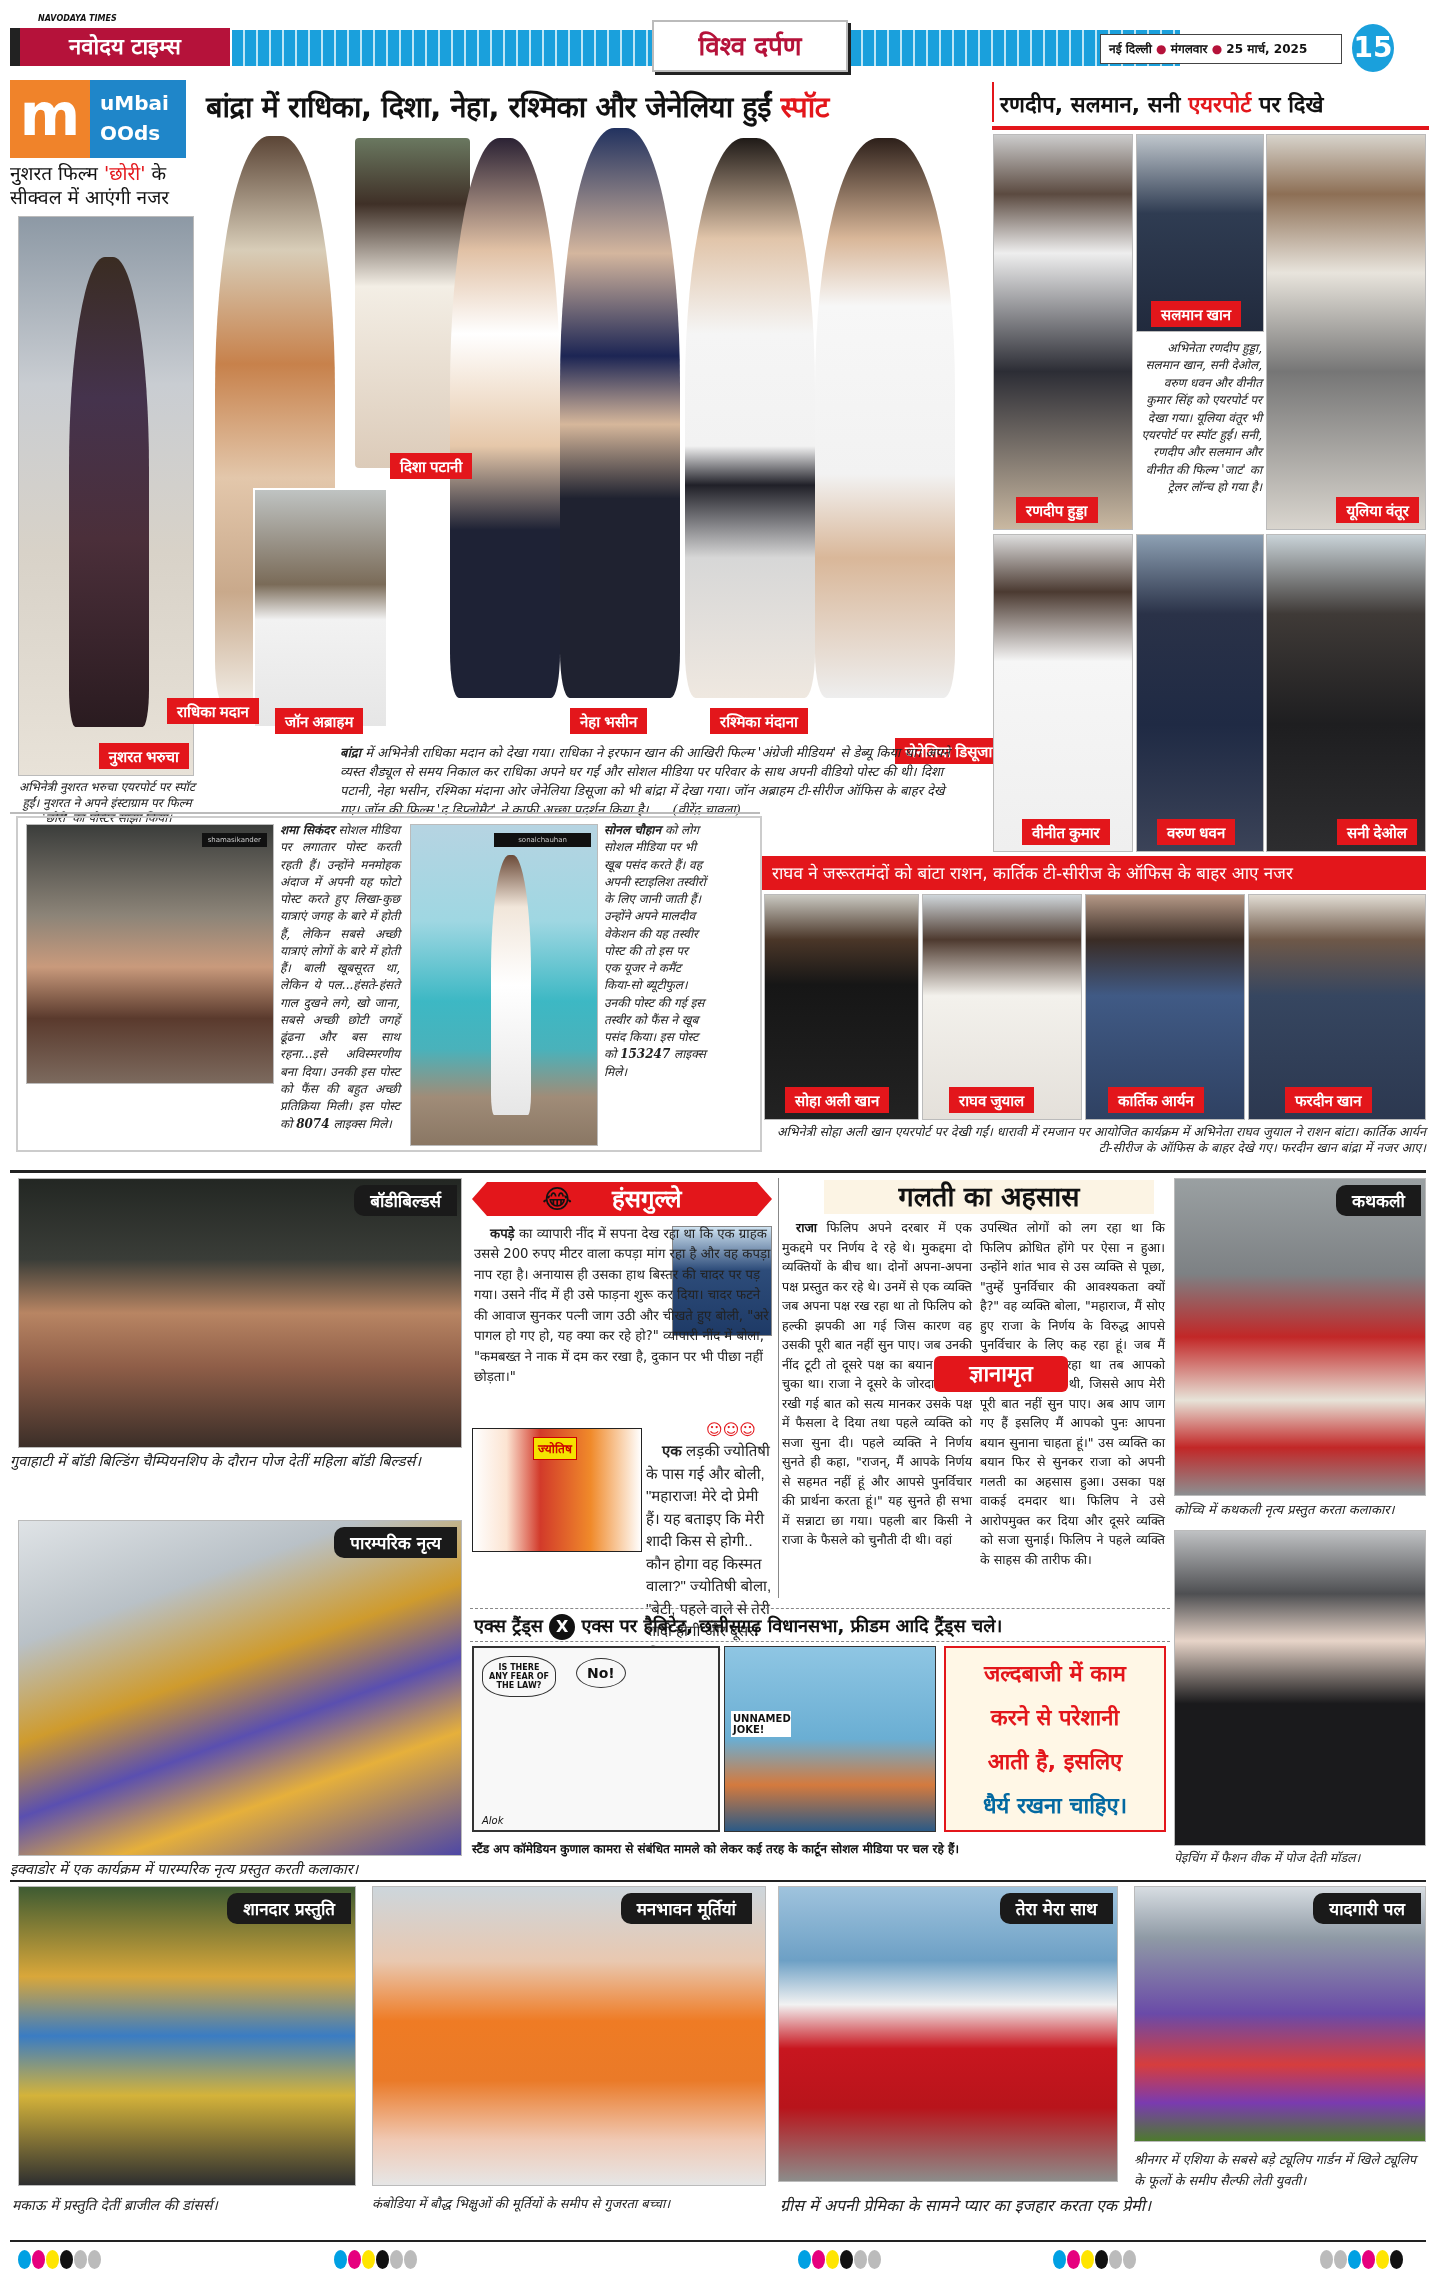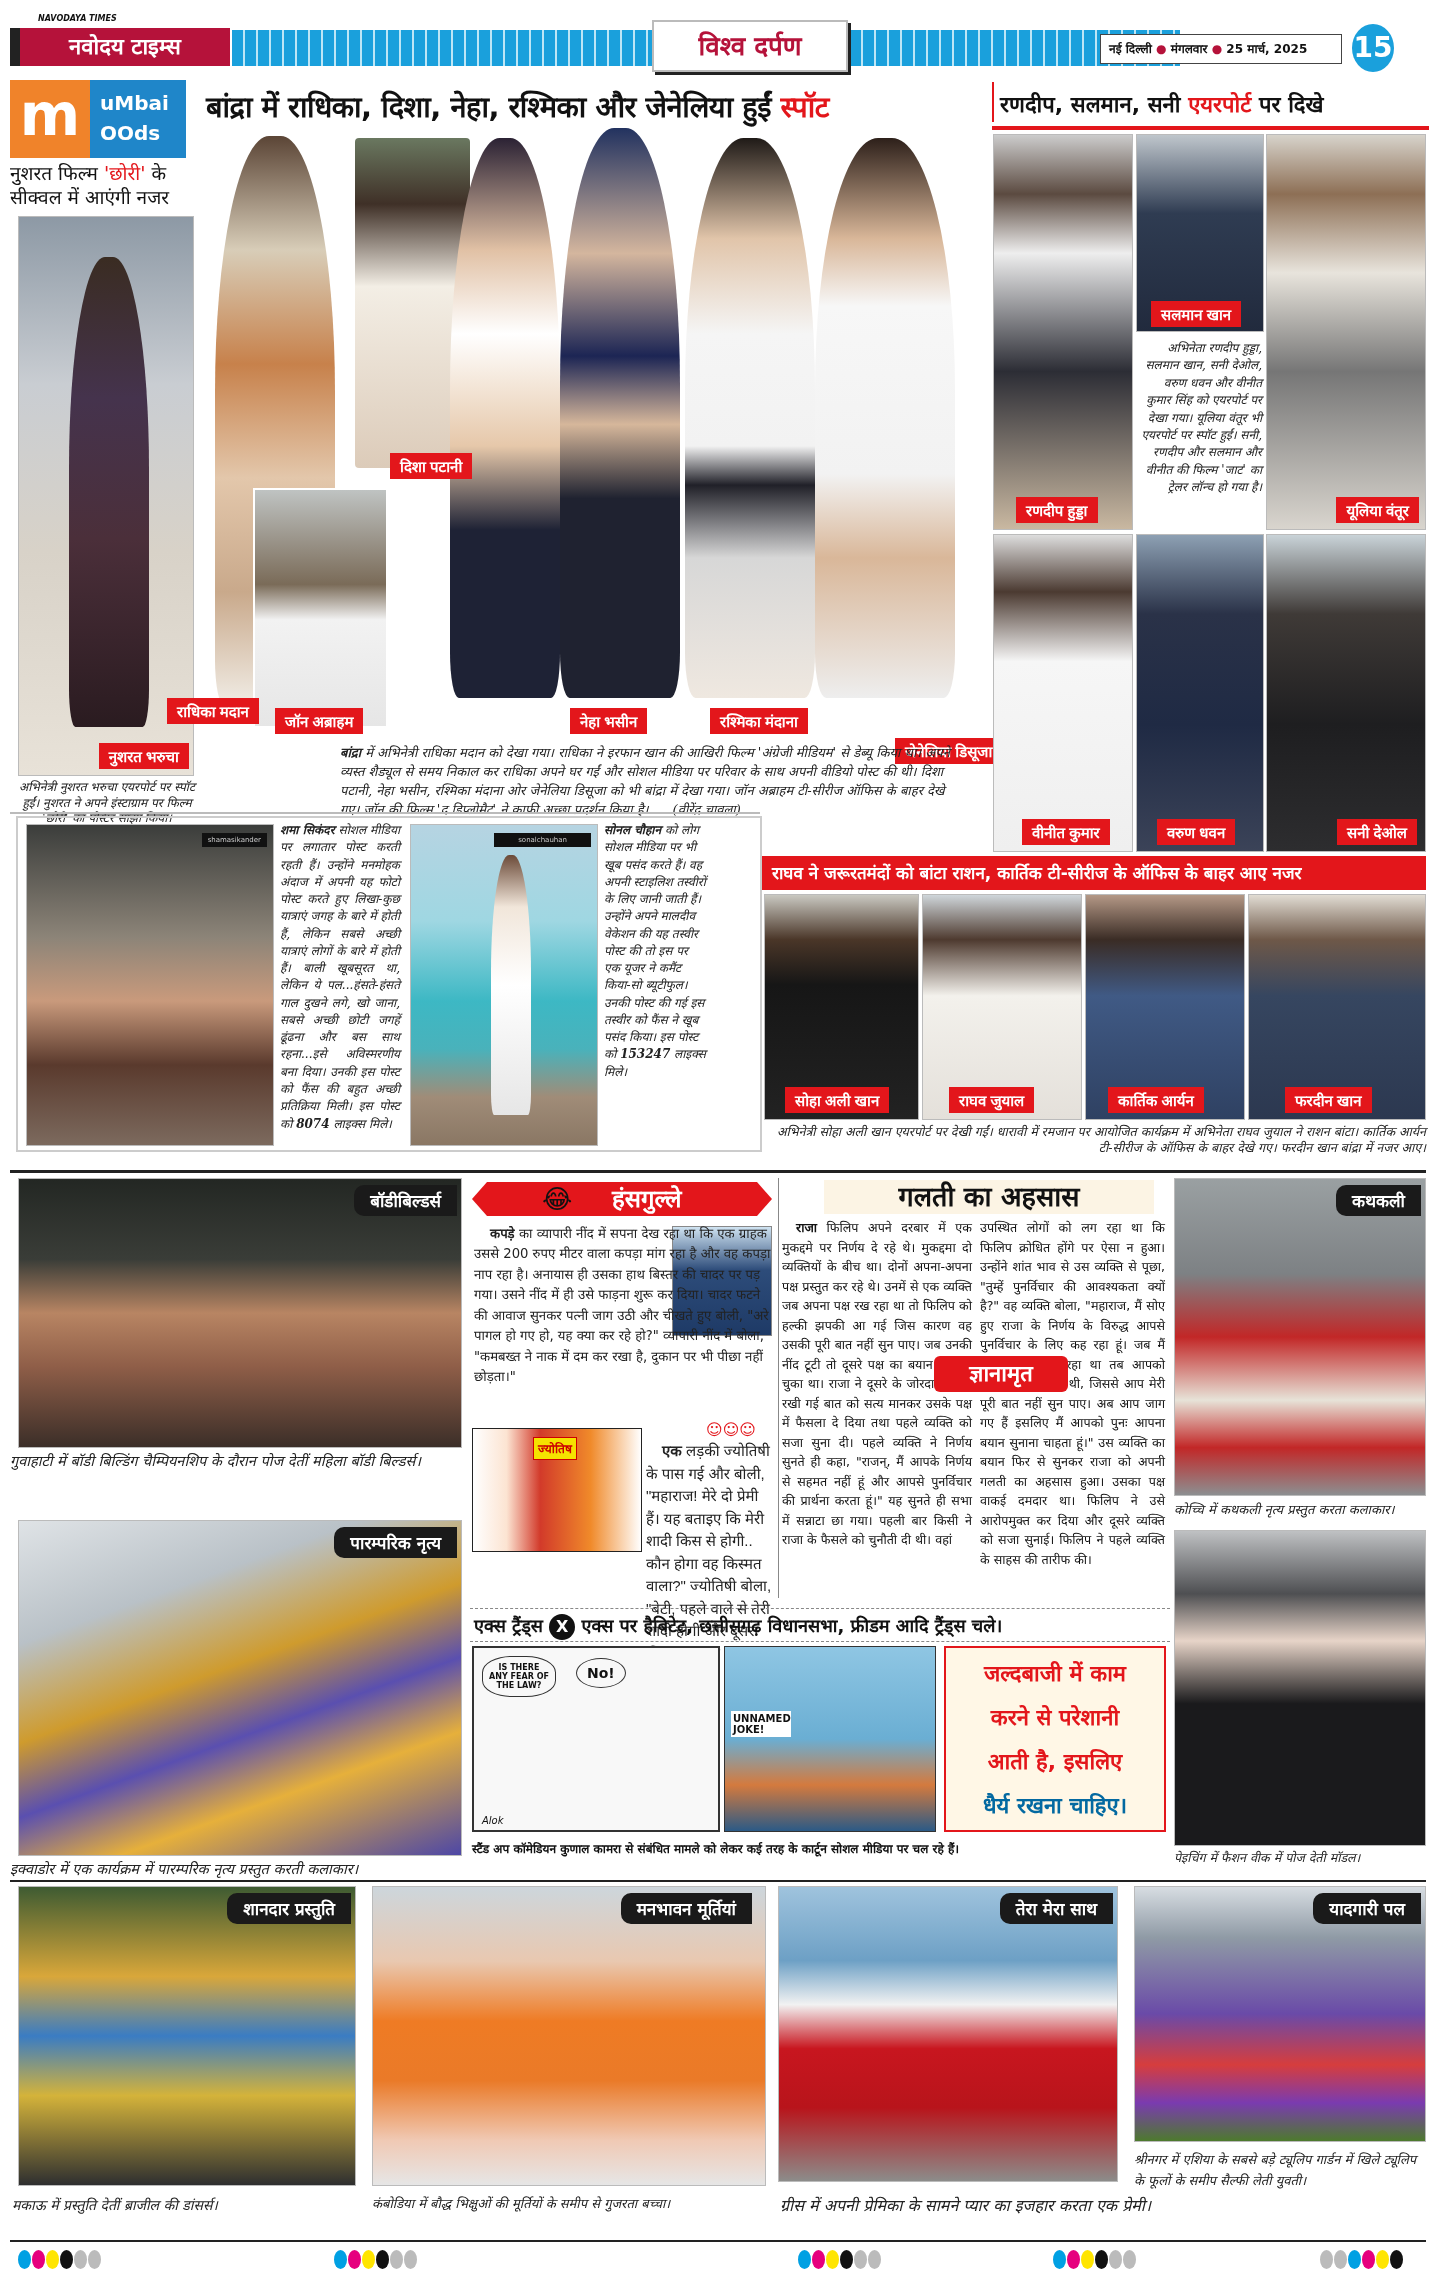--- a/index.html
+++ b/index.html
@@ -102,42 +102,42 @@
 </div>
 <div class="photo" style="left:1136px;top:534px;width:128px;height:318px;background:linear-gradient(180deg,#8da0b3 0%,#2a3248 25%,#1f2a44 60%,#3b4358 100%)">
   <div class="tag" style="left:20px;bottom:6px">वरुण धवन</div>
 </div>
 <div class="photo" style="left:1266px;top:534px;width:160px;height:318px;background:linear-gradient(180deg,#c9d3d8 0%,#3f3a37 25%,#1e1e20 60%,#2d2d2f 100%)">
   <div class="tag" style="right:8px;bottom:6px">सनी देओल</div>
 </div>
 
 <div class="sep" style="left:10px;top:812px;width:750px;height:2px;background:#bbb"></div>
 <div class="abs" style="left:16px;top:816px;width:746px;height:336px;border:2px solid #ccc">
-  <div class="photo" style="left8px;left:8px;top:6px;width:248px;height:322px;background:linear-gradient(180deg,#3b3d3b 0%,#8c8478 35%,#c99a7c 55%,#5a3a2d 75%,#7c6a5e 100%)">
+  <div class="photo" style="left8px;left:8px;top:6px;width:248px;height:260px;background:linear-gradient(180deg,#3b3d3b 0%,#8c8478 35%,#c99a7c 55%,#5a3a2d 75%,#7c6a5e 100%)">
     <div class="abs" style="right:6px;top:8px;background:#111;color:#ccc;font-size:7px;padding:3px 6px">shamasikander</div>
   </div>
   <div class="abs body" style="left:262px;top:4px;width:120px;font-size:12px;line-height:1.44;font-style:italic;text-align:justify">
     <b>शमा सिकंदर</b>
     <span>सोशल मीडिया पर लगातार पोस्ट करती रहती हैं। उन्होंने मनमोहक अंदाज में अपनी यह फोटो पोस्ट करते हुए लिखा-कुछ यात्राएं जगह के बारे में होती हैं, लेकिन सबसे अच्छी यात्राएं लोगों के बारे में होती हैं। बाली खूबसूरत था, लेकिन ये पल...हंसते-हंसते गाल दुखने लगे, खो जाना, सबसे अच्छी छोटी जगहें ढूंढना और बस साथ रहना...इसे अविस्मरणीय बना दिया। उनकी इस पोस्ट को फैंस की बहुत अच्छी प्रतिक्रिया मिली। इस पोस्ट को</span>
     <b>8074</b>
     <span>लाइक्स मिले।</span>
   </div>
   <div class="photo" style="left:392px;top:6px;width:188px;height:322px;background:linear-gradient(180deg,#b6d4e2 0%,#9fd7e2 30%,#3db8c4 55%,#49b2bb 70%,#a08c78 85%,#8a7764 100%)">
     <div class="abs" style="right:6px;top:8px;background:#111;color:#ccc;font-size:7px;padding:3px 24px">sonalchauhan</div>
     <div class="fig" style="left:80px;top:30px;width:40px;height:260px;background:linear-gradient(180deg,#6b4a38 0%,#f1e6da 20%,#ffffff 50%,#e6e6e6 100%)"></div>
   </div>
   <div class="abs body" style="left:586px;top:4px;width:102px;font-size:12px;line-height:1.44;font-style:italic">
     <b>सोनल चौहान</b>
     <span>को लोग सोशल मीडिया पर भी खूब पसंद करते हैं। वह अपनी स्टाइलिश तस्वीरों के लिए जानी जाती हैं। उन्होंने अपने मालदीव वेकेशन की यह तस्वीर पोस्ट की तो इस पर एक यूजर ने कमैंट किया-सो ब्यूटीफुल। उनकी पोस्ट की गई इस तस्वीर को फैंस ने खूब पसंद किया। इस पोस्ट को</span>
     <b>153247</b>
     <span>लाइक्स मिले।</span>
   </div>
 </div>
 
-<div class="abs" style="left:762px;top:856px;width:664px;height:34px;background:#e3161b;color:#fff;font-weight:bold;font-size:17px;line-height:34px;padding-left:10px;white-space:nowrap;overflow:hidden">राघव ने जरूरतमंदों को बांटा राशन, कार्तिक टी-सीरीज के ऑफिस के बाहर आए नजर</div>
+<div class="abs" style="left:762px;top:856px;width:664px;height:34px;background:#e3161b;color:#fff;font-weight:normal;font-size:17px;line-height:34px;padding-left:10px;white-space:nowrap;overflow:hidden">राघव ने जरूरतमंदों को बांटा राशन, कार्तिक टी-सीरीज के ऑफिस के बाहर आए नजर</div>
 <div class="photo" style="left:764px;top:894px;width:155px;height:226px;background:linear-gradient(180deg,#c9c8c1 0%,#4a3628 20%,#161616 40%,#222 100%)">
   <div class="tag" style="left:20px;bottom:6px">सोहा अली खान</div>
 </div>
 <div class="photo" style="left:922px;top:894px;width:160px;height:226px;background:linear-gradient(180deg,#cfd6da 0%,#4e3a2f 20%,#f3f1ec 45%,#e4e0da 100%)">
   <div class="tag" style="left:26px;bottom:6px">राघव जुयाल</div>
 </div>
 <div class="photo" style="left:1085px;top:894px;width:160px;height:226px;background:linear-gradient(180deg,#b49886 0%,#3a2c25 20%,#405a85 45%,#2f4162 100%)">
   <div class="tag" style="left:22px;bottom:6px">कार्तिक आर्यन</div>
 </div>
 <div class="photo" style="left:1248px;top:894px;width:178px;height:226px;background:linear-gradient(180deg,#e1dcd3 0%,#6e5848 20%,#364660 45%,#2c3850 100%)">

